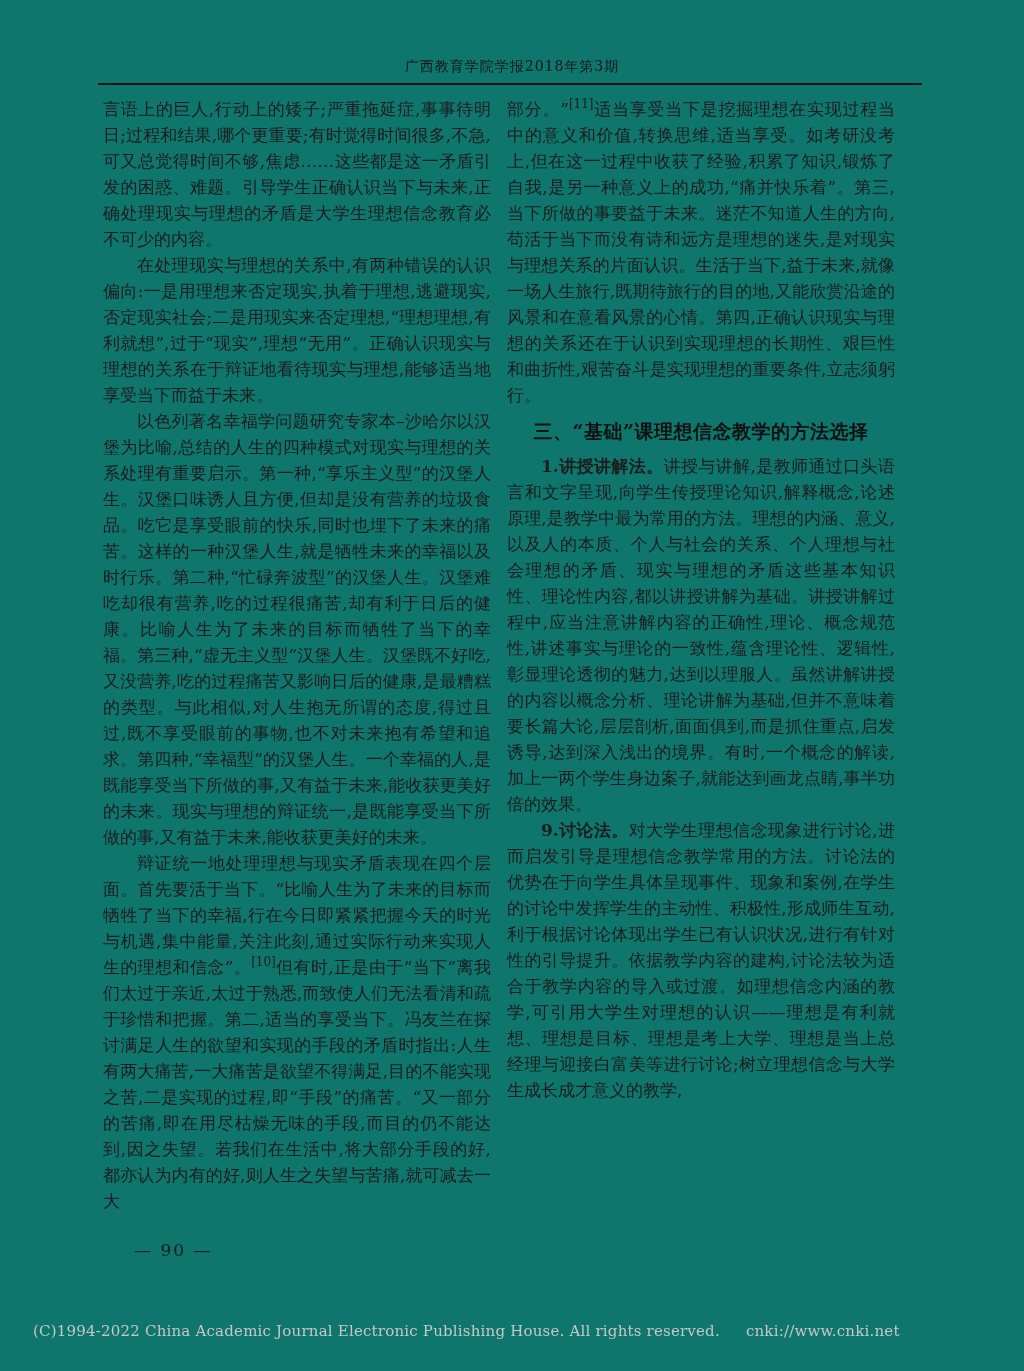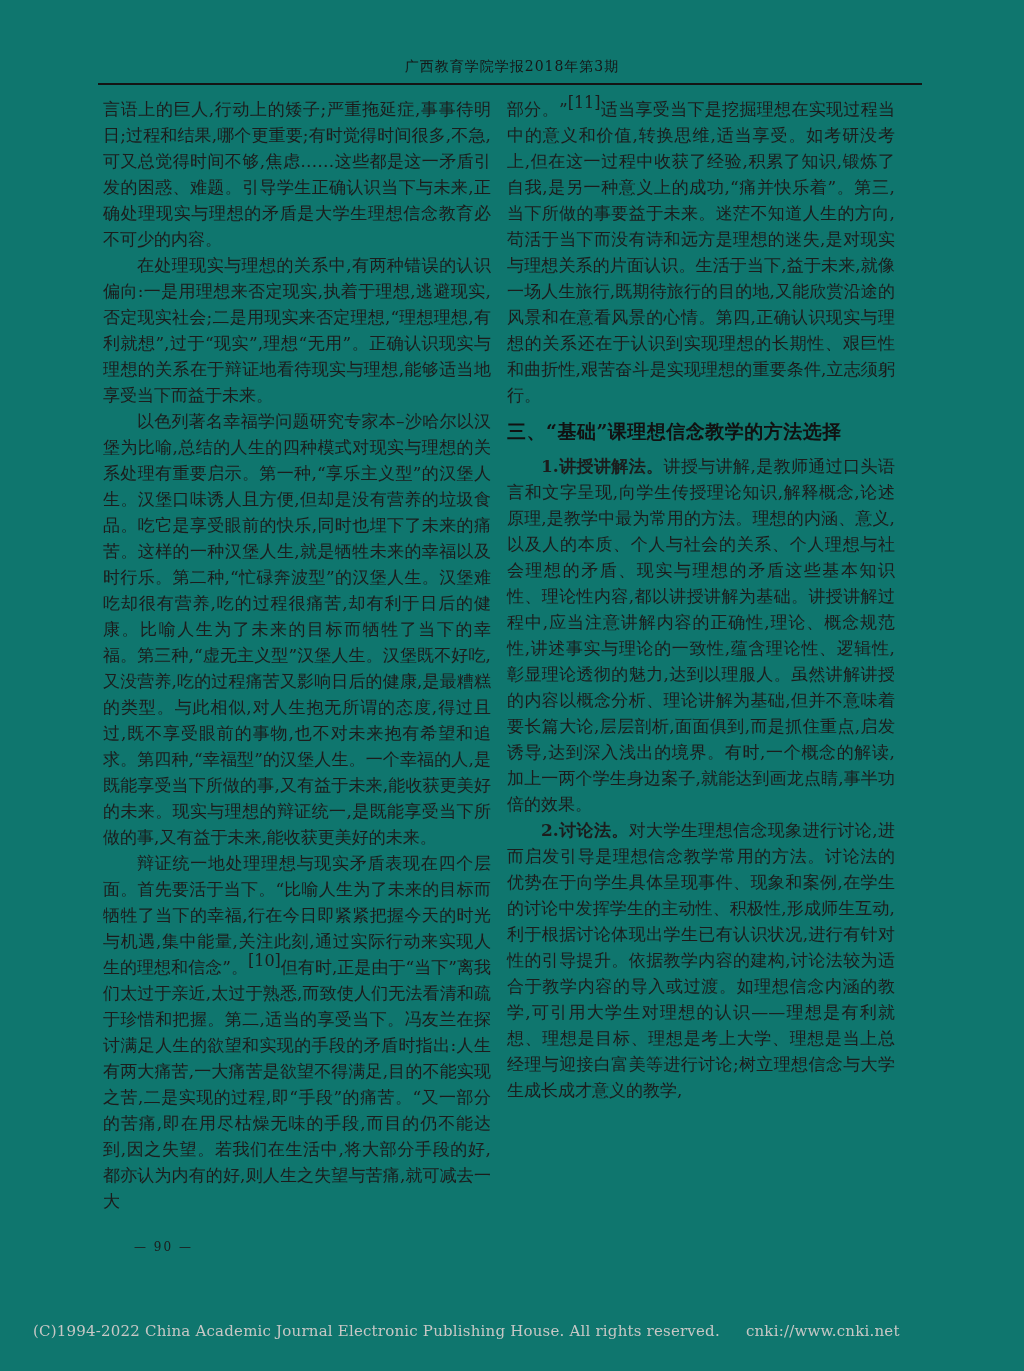--- a/index.html
+++ b/index.html
@@ -52,38 +52,38 @@
   }
   .col p {
     margin: 0;
   }
   .col p.indent {
     text-indent: 2em;
   }
   .col h3.heading {
     font-size: 19px;
     font-weight: bold;
-    text-align: left;
+    text-align: center;
     margin: 10px 0 9px 0;
     letter-spacing: 0.5px;
     color: #111;
   }
   .bold {
     font-weight: bold;
   }
   sup {
-    font-size: 16px;
+    font-size: 12px;
     line-height: 0;
     vertical-align: super;
   }
   .page-number {
     position: absolute;
     top: 1240px;
     left: 134px;
-    font-size: 12px;
+    font-size: 17px;
     letter-spacing: 2px;
     color: #1c1c1c;
   }
   .footer {
     position: absolute;
     top: 1322px;
     left: 33px;
     width: 960px;
     font-size: 15px;
     color: #c7c7c5;
@@ -107,21 +107,21 @@
     <div class="col">
         <p class=""><span>言语上的巨人,行动上的矮子;严重拖延症,事事待明日;过程和结果,哪个更重要;有时觉得时间很多,不急,可又总觉得时间不够,焦虑……这些都是这一矛盾引发的困惑、难题。引导学生正确认识当下与未来,正确处理现实与理想的矛盾是大学生理想信念教育必不可少的内容。</span></p>
         <p class="indent"><span>在处理现实与理想的关系中,有两种错误的认识偏向:一是用理想来否定现实,执着于理想,逃避现实,否定现实社会;二是用现实来否定理想,“理想理想,有利就想”,过于“现实”,理想“无用”。正确认识现实与理想的关系在于辩证地看待现实与理想,能够适当地享受当下而益于未来。</span></p>
         <p class="indent"><span>以色列著名幸福学问题研究专家本–沙哈尔以汉堡为比喻,总结的人生的四种模式对现实与理想的关系处理有重要启示。第一种,“享乐主义型”的汉堡人生。汉堡口味诱人且方便,但却是没有营养的垃圾食品。吃它是享受眼前的快乐,同时也埋下了未来的痛苦。这样的一种汉堡人生,就是牺牲未来的幸福以及时行乐。第二种,“忙碌奔波型”的汉堡人生。汉堡难吃却很有营养,吃的过程很痛苦,却有利于日后的健康。比喻人生为了未来的目标而牺牲了当下的幸福。第三种,“虚无主义型”汉堡人生。汉堡既不好吃,又没营养,吃的过程痛苦又影响日后的健康,是最糟糕的类型。与此相似,对人生抱无所谓的态度,得过且过,既不享受眼前的事物,也不对未来抱有希望和追求。第四种,“幸福型”的汉堡人生。一个幸福的人,是既能享受当下所做的事,又有益于未来,能收获更美好的未来。现实与理想的辩证统一,是既能享受当下所做的事,又有益于未来,能收获更美好的未来。</span></p>
         <p class="indent"><span>辩证统一地处理理想与现实矛盾表现在四个层面。首先要活于当下。“比喻人生为了未来的目标而牺牲了当下的幸福,行在今日即紧紧把握今天的时光与机遇,集中能量,关注此刻,通过实际行动来实现人生的理想和信念”。</span><sup>[10]</sup><span>但有时,正是由于“当下”离我们太过于亲近,太过于熟悉,而致使人们无法看清和疏于珍惜和把握。第二,适当的享受当下。冯友兰在探讨满足人生的欲望和实现的手段的矛盾时指出:人生有两大痛苦,一大痛苦是欲望不得满足,目的不能实现之苦,二是实现的过程,即“手段”的痛苦。“又一部分的苦痛,即在用尽枯燥无味的手段,而目的仍不能达到,因之失望。若我们在生活中,将大部分手段的好,都亦认为内有的好,则人生之失望与苦痛,就可减去一大</span></p>
       </div>
     <div class="col">
         <p class=""><span>部分。”</span><sup>[11]</sup><span>适当享受当下是挖掘理想在实现过程当中的意义和价值,转换思维,适当享受。如考研没考上,但在这一过程中收获了经验,积累了知识,锻炼了自我,是另一种意义上的成功,“痛并快乐着”。第三,当下所做的事要益于未来。迷茫不知道人生的方向,苟活于当下而没有诗和远方是理想的迷失,是对现实与理想关系的片面认识。生活于当下,益于未来,就像一场人生旅行,既期待旅行的目的地,又能欣赏沿途的风景和在意看风景的心情。第四,正确认识现实与理想的关系还在于认识到实现理想的长期性、艰巨性和曲折性,艰苦奋斗是实现理想的重要条件,立志须躬行。</span></p>
         <h3 class="heading"><span>三、“基础”课理想信念教学的方法选择</span></h3>
         <p class="indent"><span class="bold">1.讲授讲解法。</span><span>讲授与讲解,是教师通过口头语言和文字呈现,向学生传授理论知识,解释概念,论述原理,是教学中最为常用的方法。理想的内涵、意义,以及人的本质、个人与社会的关系、个人理想与社会理想的矛盾、现实与理想的矛盾这些基本知识性、理论性内容,都以讲授讲解为基础。讲授讲解过程中,应当注意讲解内容的正确性,理论、概念规范性,讲述事实与理论的一致性,蕴含理论性、逻辑性,彰显理论透彻的魅力,达到以理服人。虽然讲解讲授的内容以概念分析、理论讲解为基础,但并不意味着要长篇大论,层层剖析,面面俱到,而是抓住重点,启发诱导,达到深入浅出的境界。有时,一个概念的解读,加上一两个学生身边案子,就能达到画龙点睛,事半功倍的效果。</span></p>
-        <p class="indent"><span class="bold">2.讨论法。</span><span>对大学生理想信念现象进行讨论,进而启发引导是理想信念教学常用的方法。讨论法的优势在于向学生具体呈现事件、现象和案例,在学生的讨论中发挥学生的主动性、积极性,形成师生互动,利于根据讨论体现出学生已有认识状况,进行有针对性的引导提升。依据教学内容的建构,讨论法较为适合于教学内容的导入或过渡。如理想信念内涵的教学,可引用大学生对理想的认识——理想是有利就想、理想是目标、理想是考上大学、理想是当上总经理与迎接白富美等进行讨论;树立理想信念与大学生成长成才意义的教学,</span></p>
+        <p class="indent"><span class="bold">9.讨论法。</span><span>对大学生理想信念现象进行讨论,进而启发引导是理想信念教学常用的方法。讨论法的优势在于向学生具体呈现事件、现象和案例,在学生的讨论中发挥学生的主动性、积极性,形成师生互动,利于根据讨论体现出学生已有认识状况,进行有针对性的引导提升。依据教学内容的建构,讨论法较为适合于教学内容的导入或过渡。如理想信念内涵的教学,可引用大学生对理想的认识——理想是有利就想、理想是目标、理想是考上大学、理想是当上总经理与迎接白富美等进行讨论;树立理想信念与大学生成长成才意义的教学,</span></p>
       </div>
   </div>
 
   <div class="page-number">— 90 —</div>
 
   <div class="footer">
     <span>(C)1994-2022 China Academic Journal Electronic Publishing House. All rights reserved.</span><span class="url">cnki://www.cnki.net</span>
   </div>
 
 </div>

